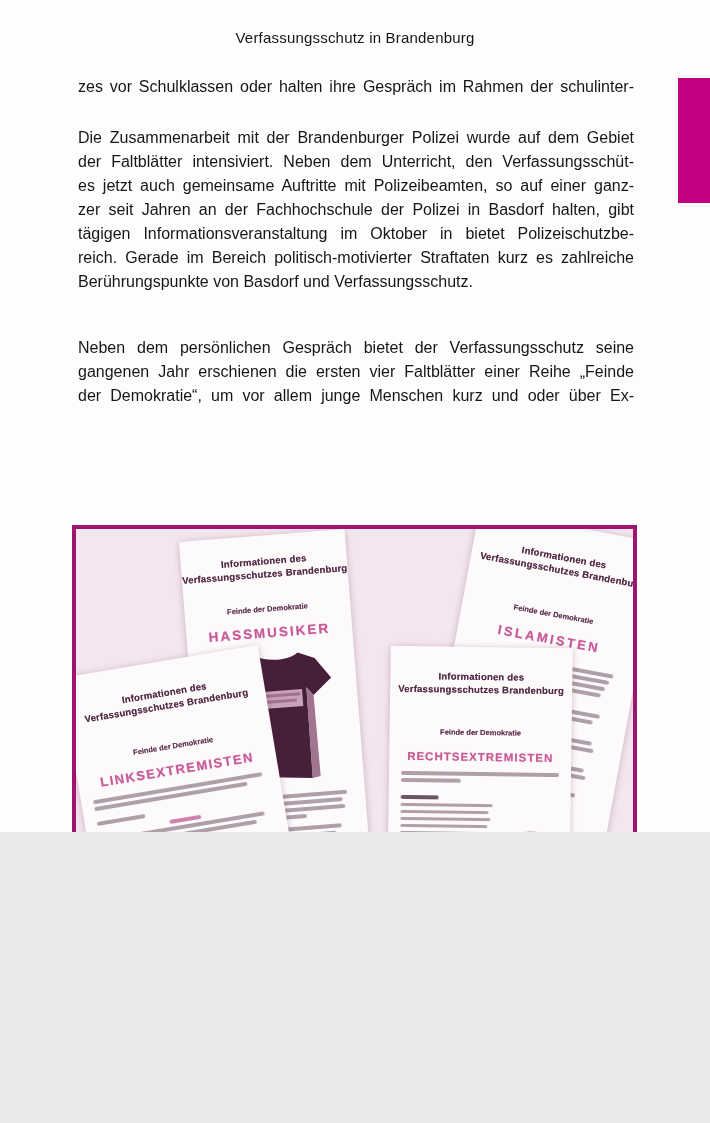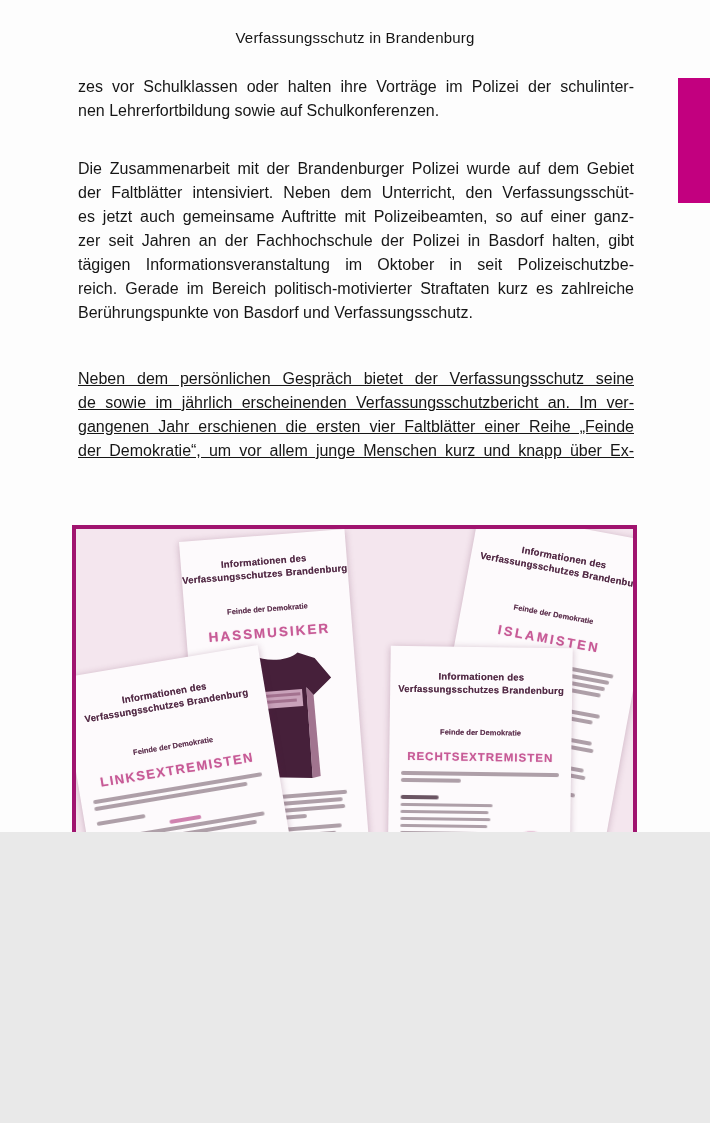--- a/index.html
+++ b/index.html
@@ -14,22 +14,22 @@
     font-size:15px;letter-spacing:.2px;color:#151515;
   }
   
   .thumb-tab{
     position:absolute;left:678px;top:78px;width:32px;height:125px;
     background:var(--thumb_tab,#c2007f);
   }
   
   .body-text{position:absolute;left:78px;top:75px;width:556px;font-size:16px;line-height:24px;}
   .para{margin:0;}
-  .para.p1{margin-top:34px;}
-  .para.p2{margin-top:42px;text-decoration:underline;}
+  .para.p1{margin-top:27px;}
+  .para.p2{margin-top:42px;}
   .tline{text-align:justify;text-align-last:justify;white-space:normal;}
   .tline.last{text-align-last:left;}
   
   .figure-frame{
     position:absolute;left:72px;top:525px;width:565px;height:523px;box-sizing:border-box;
     border:4px solid var(--frame_border,#a0146f);background:var(--frame_background,#f4e6ee);
   }
   .figure-inner{position:absolute;inset:0;overflow:hidden;}
   
   .leaflet{
@@ -88,37 +88,35 @@
 <body>
 
 <div class="page">
 
   <div class="running-header">Verfassungsschutz in Brandenburg</div>
 
   <div class="thumb-tab"></div>
 
   <div class="body-text">
       <div class="para p0">
-        <div class="tline">zes vor Schulklassen oder halten ihre Vorträge im Polizei der schulinter-</div>
-        <div class="tline last">nen Lehrerfortbildung sowie auf Schulkonferenzen.</div>
+        <div class="tline">zes vor Schulklassen oder halten ihre Gespräch im Rahmen der schulinter-</div>
       </div>
       <div class="para p1">
         <div class="tline">Die Zusammenarbeit mit der Brandenburger Polizei wurde auf dem Gebiet</div>
         <div class="tline">der Faltblätter intensiviert. Neben dem Unterricht, den Verfassungsschüt-</div>
         <div class="tline">es jetzt auch gemeinsame Auftritte mit Polizeibeamten, so auf einer ganz-</div>
         <div class="tline">zer seit Jahren an der Fachhochschule der Polizei in Basdorf halten, gibt</div>
-        <div class="tline">tägigen Informationsveranstaltung im Oktober in seit Polizeischutzbe-</div>
+        <div class="tline">tägigen Informationsveranstaltung im Oktober in bietet Polizeischutzbe-</div>
         <div class="tline">reich. Gerade im Bereich politisch-motivierter Straftaten kurz es zahlreiche</div>
         <div class="tline last">Berührungspunkte von Basdorf und Verfassungsschutz.</div>
       </div>
       <div class="para p2">
         <div class="tline">Neben dem persönlichen Gespräch bietet der Verfassungsschutz seine</div>
-        <div class="tline">de sowie im jährlich erscheinenden Verfassungsschutzbericht an. Im ver-</div>
         <div class="tline">gangenen Jahr erschienen die ersten vier Faltblätter einer Reihe „Feinde</div>
-        <div class="tline">der Demokratie“, um vor allem junge Menschen kurz und knapp über Ex-</div>
+        <div class="tline">der Demokratie“, um vor allem junge Menschen kurz und oder über Ex-</div>
       </div>
     </div>
 
   <div class="figure-frame">
     <div class="figure-inner">
         <div class="leaflet hassmusiker" style="left: 118px; top: 6px; width: 166px; height: 390px; z-index: 1; transform: rotate(-4.5deg);">
           <div class="lhead">
             <div>Informationen des</div>
             <div>Verfassungsschutzes Brandenburg</div>
           </div>

